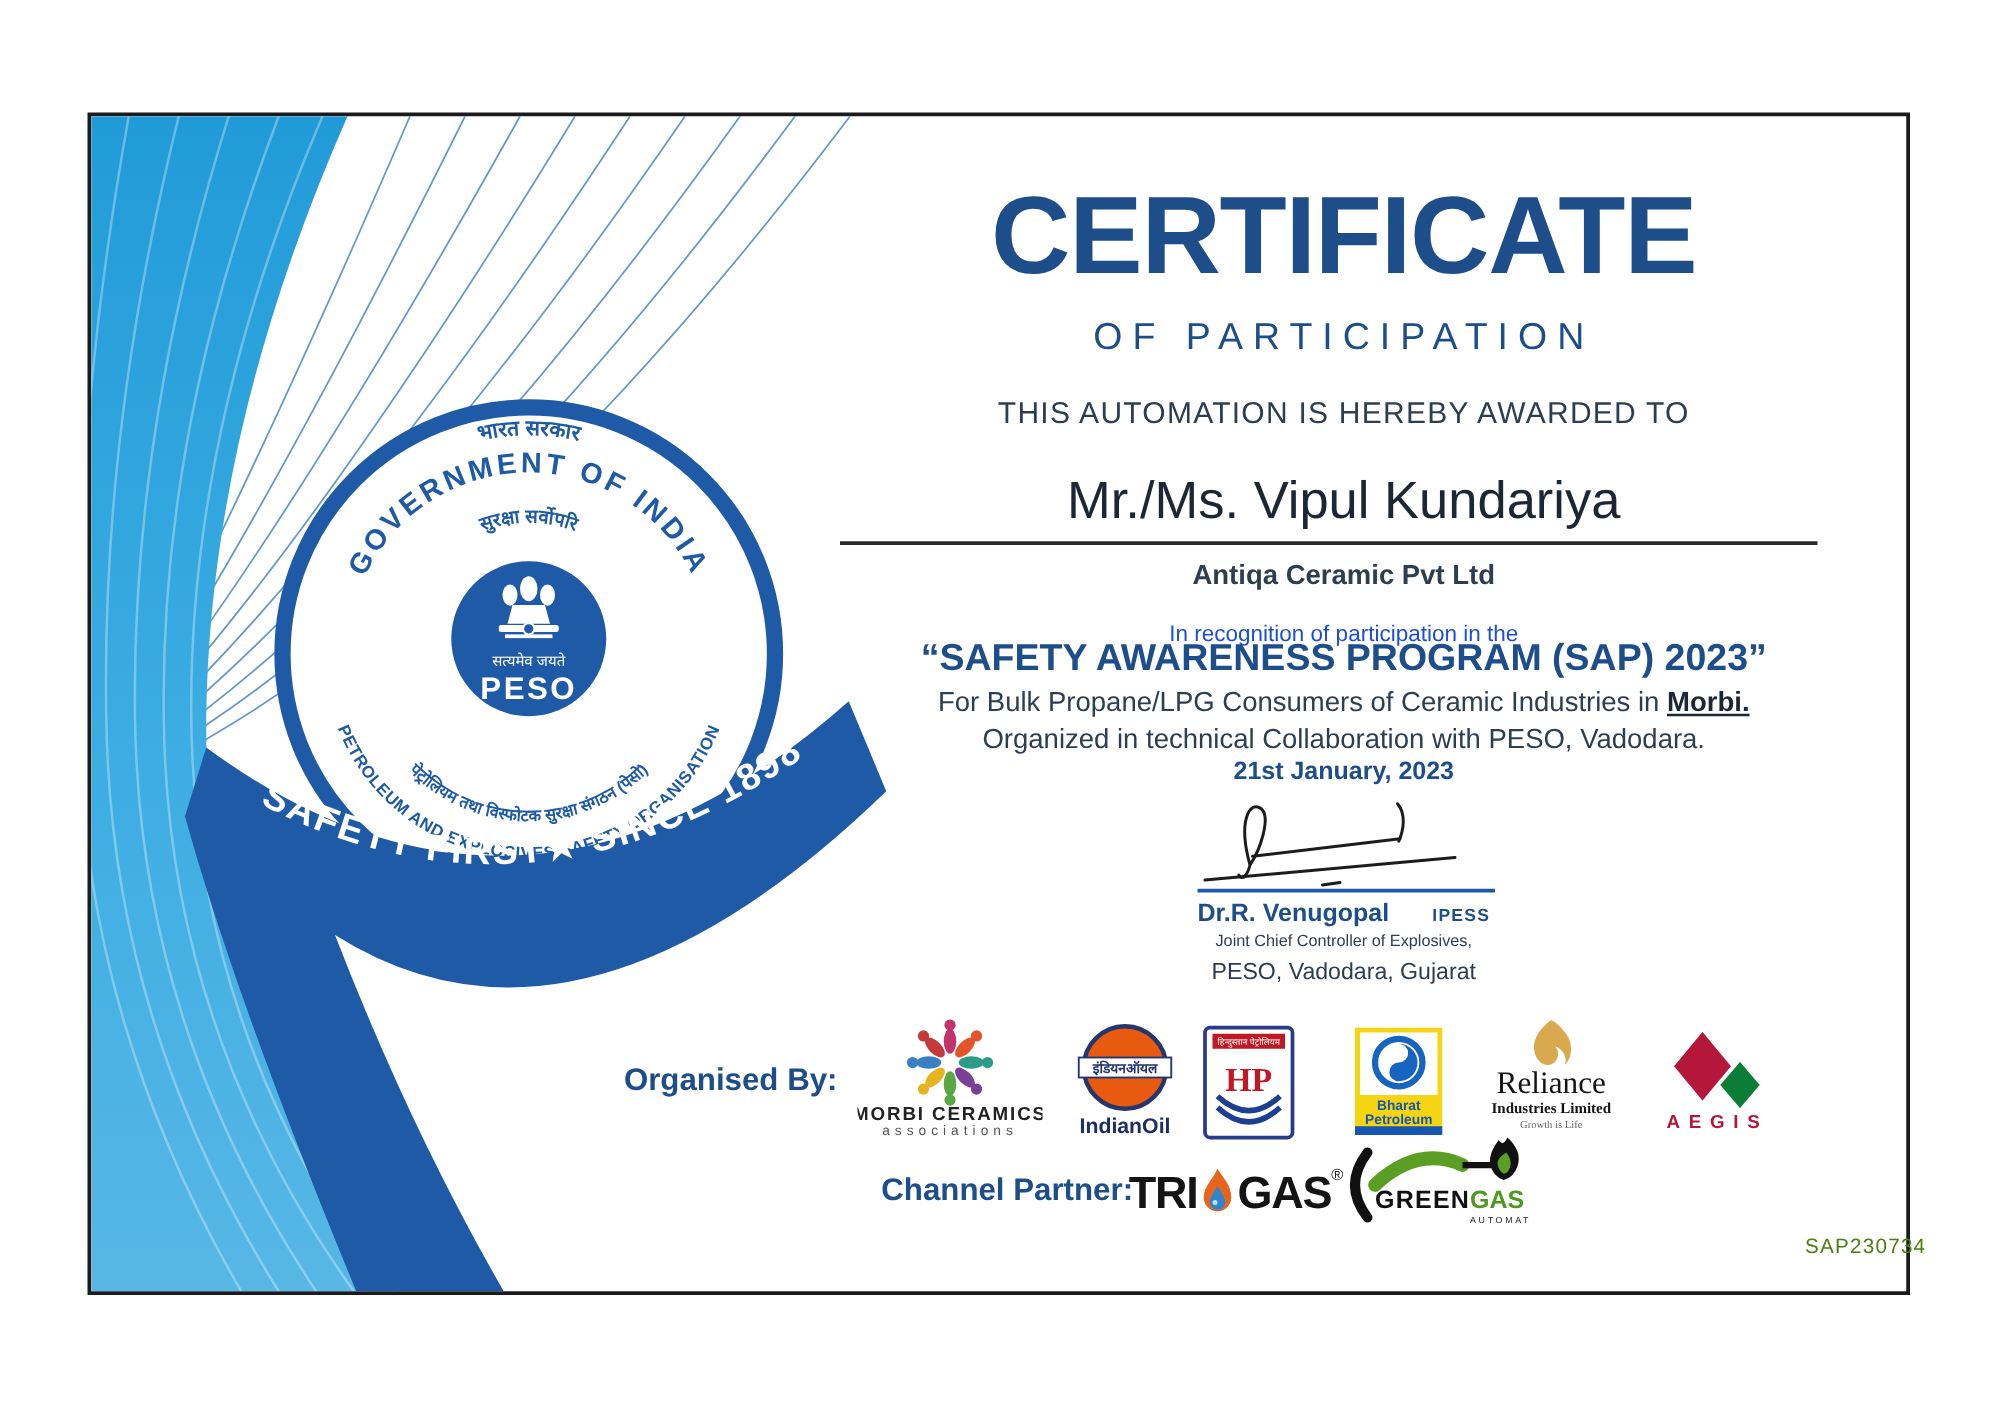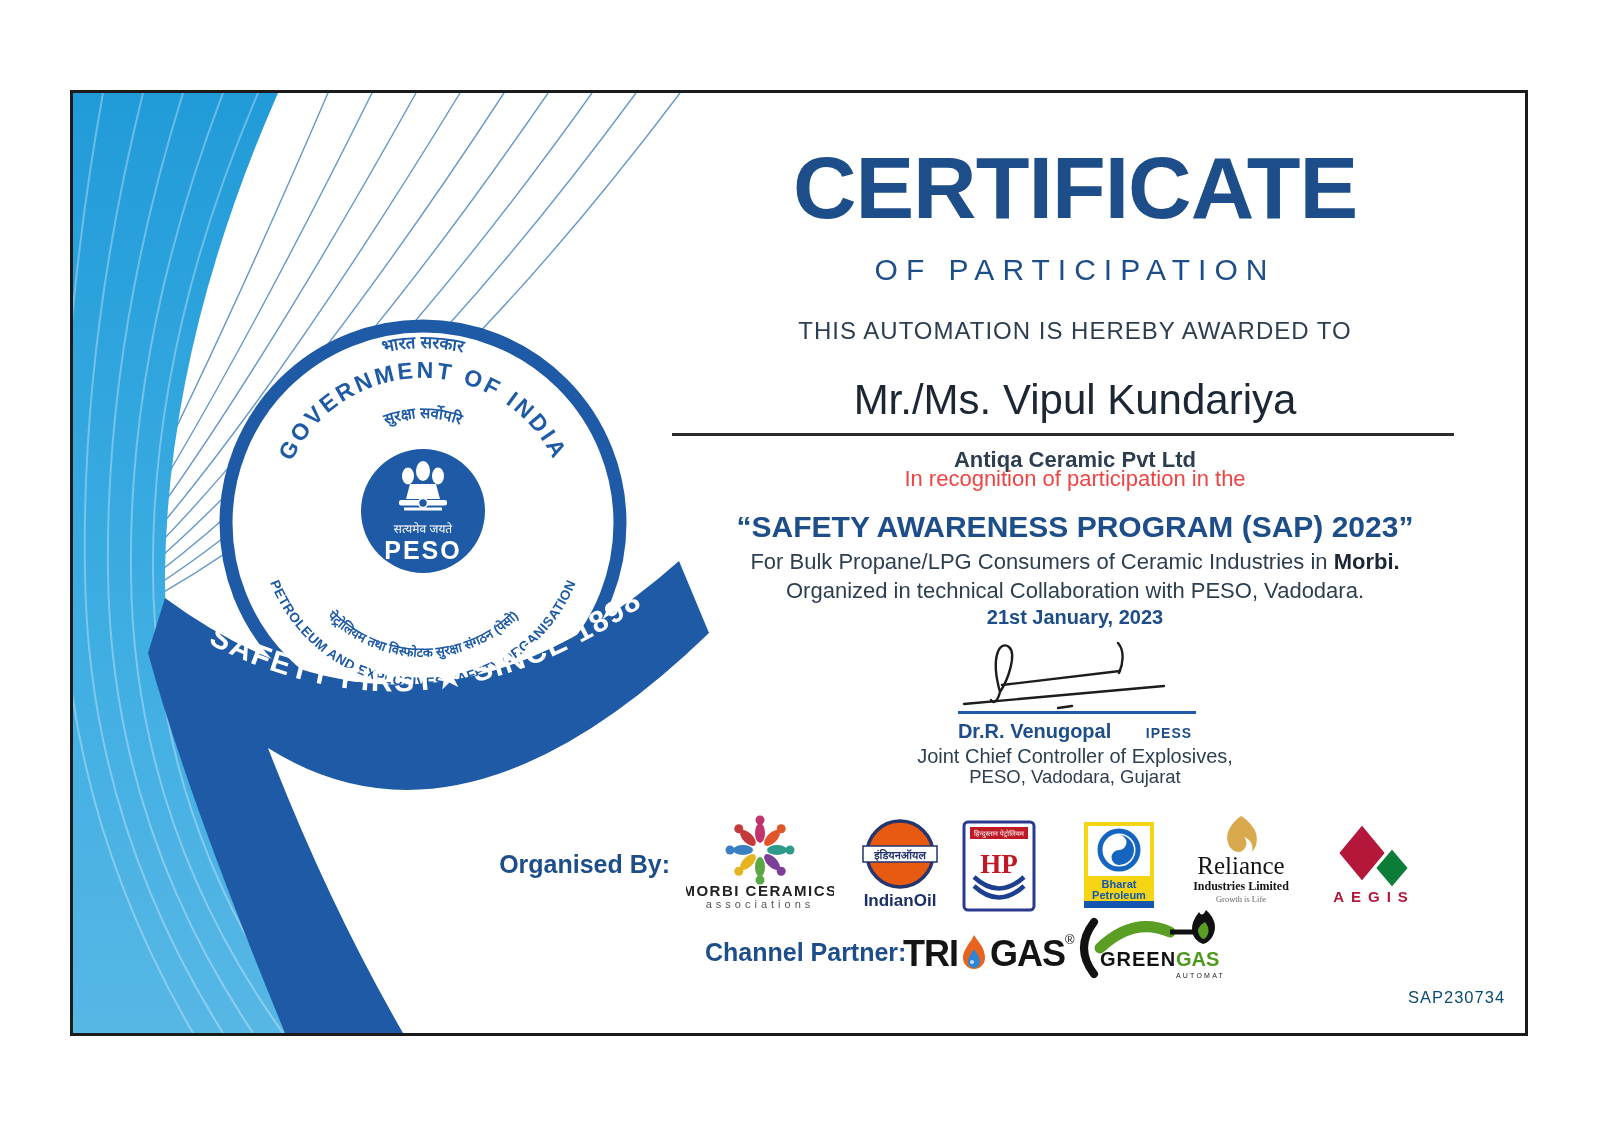--- a/index.html
+++ b/index.html
@@ -9,34 +9,34 @@
   .frame{position:absolute;left:70px;top:90px;width:1458px;height:946px;
          border:3px solid #1b1b1b;background:#fff;box-sizing:border-box;}
   svg{font-family:"Liberation Sans",sans-serif;}
   .col{left:645px;width:860px;text-align:center;}
   .title{top:144px;font-size:88px;font-weight:800;color:#1d4e89;letter-spacing:-1px;line-height:1;}
   .subtitle{top:253px;font-size:30px;font-weight:500;color:#1d4e89;letter-spacing:8px;}
   .awarded{top:317px;font-size:24px;color:#2d3e50;letter-spacing:1px;}
   .name{top:376px;font-size:42px;color:#1c2733;}
   .underline{left:672px;top:433px;width:782px;height:0;border-top:3px solid #2b2b2b;}
   .company{top:447px;font-size:22px;font-weight:700;color:#2d3e50;}
-  .recognition{top:466px;font-size:22px;color:#ef4444;}
+  .recognition{top:497px;font-size:18px;color:#1d4ed8;}
   .program{top:510px;font-size:30px;font-weight:800;color:#1d4e89;}
   .detail{top:549px;font-size:22px;color:#2d3e50;}
-  .detail b{color:#1c2733;}
+  .detail b{color:#1c2733;text-decoration:underline;}
   .collab{top:578px;font-size:22px;color:#2d3e50;}
   .date{top:606px;font-size:20px;font-weight:800;color:#1d4e89;}
   .sigline{left:958px;top:711px;width:238px;height:3px;background:#1e5aa5;}
   .signame{top:720px;font-size:20px;font-weight:800;color:#1d4e89;}
   .signame .suffix{font-size:14px;letter-spacing:1px;margin-left:29px;}
-  .sigtitle1{top:745px;font-size:20px;color:#2d3e50;}
+  .sigtitle1{top:745px;font-size:13px;color:#2d3e50;}
   .sigtitle2{top:766px;font-size:18.5px;color:#2d3e50;}
   .orglabel{left:470px;top:850px;width:200px;text-align:right;font-size:25px;font-weight:800;color:#1d4e89;}
   .chlabel{left:705px;top:938px;font-size:25px;font-weight:800;color:#1d4e89;}
-  .certno{left:1408px;top:988px;font-size:16.5px;color:#0c4a6e;letter-spacing:1px;}
+  .certno{left:1444px;top:988px;font-size:16.5px;color:#4d7c0f;letter-spacing:1px;}
   .trigas{left:903px;top:922px;display:flex;align-items:flex-start;margin-top:12px;}
   .trigas .word{font-size:36px;font-weight:900;color:#141414;letter-spacing:-1px;line-height:1.1;}
   .trigas .reg{font-size:13px;color:#141414;margin-top:-2px;}
 </style>
 </head>
 <body>
 
 <div class="page">
   <div class="frame"></div>
 

